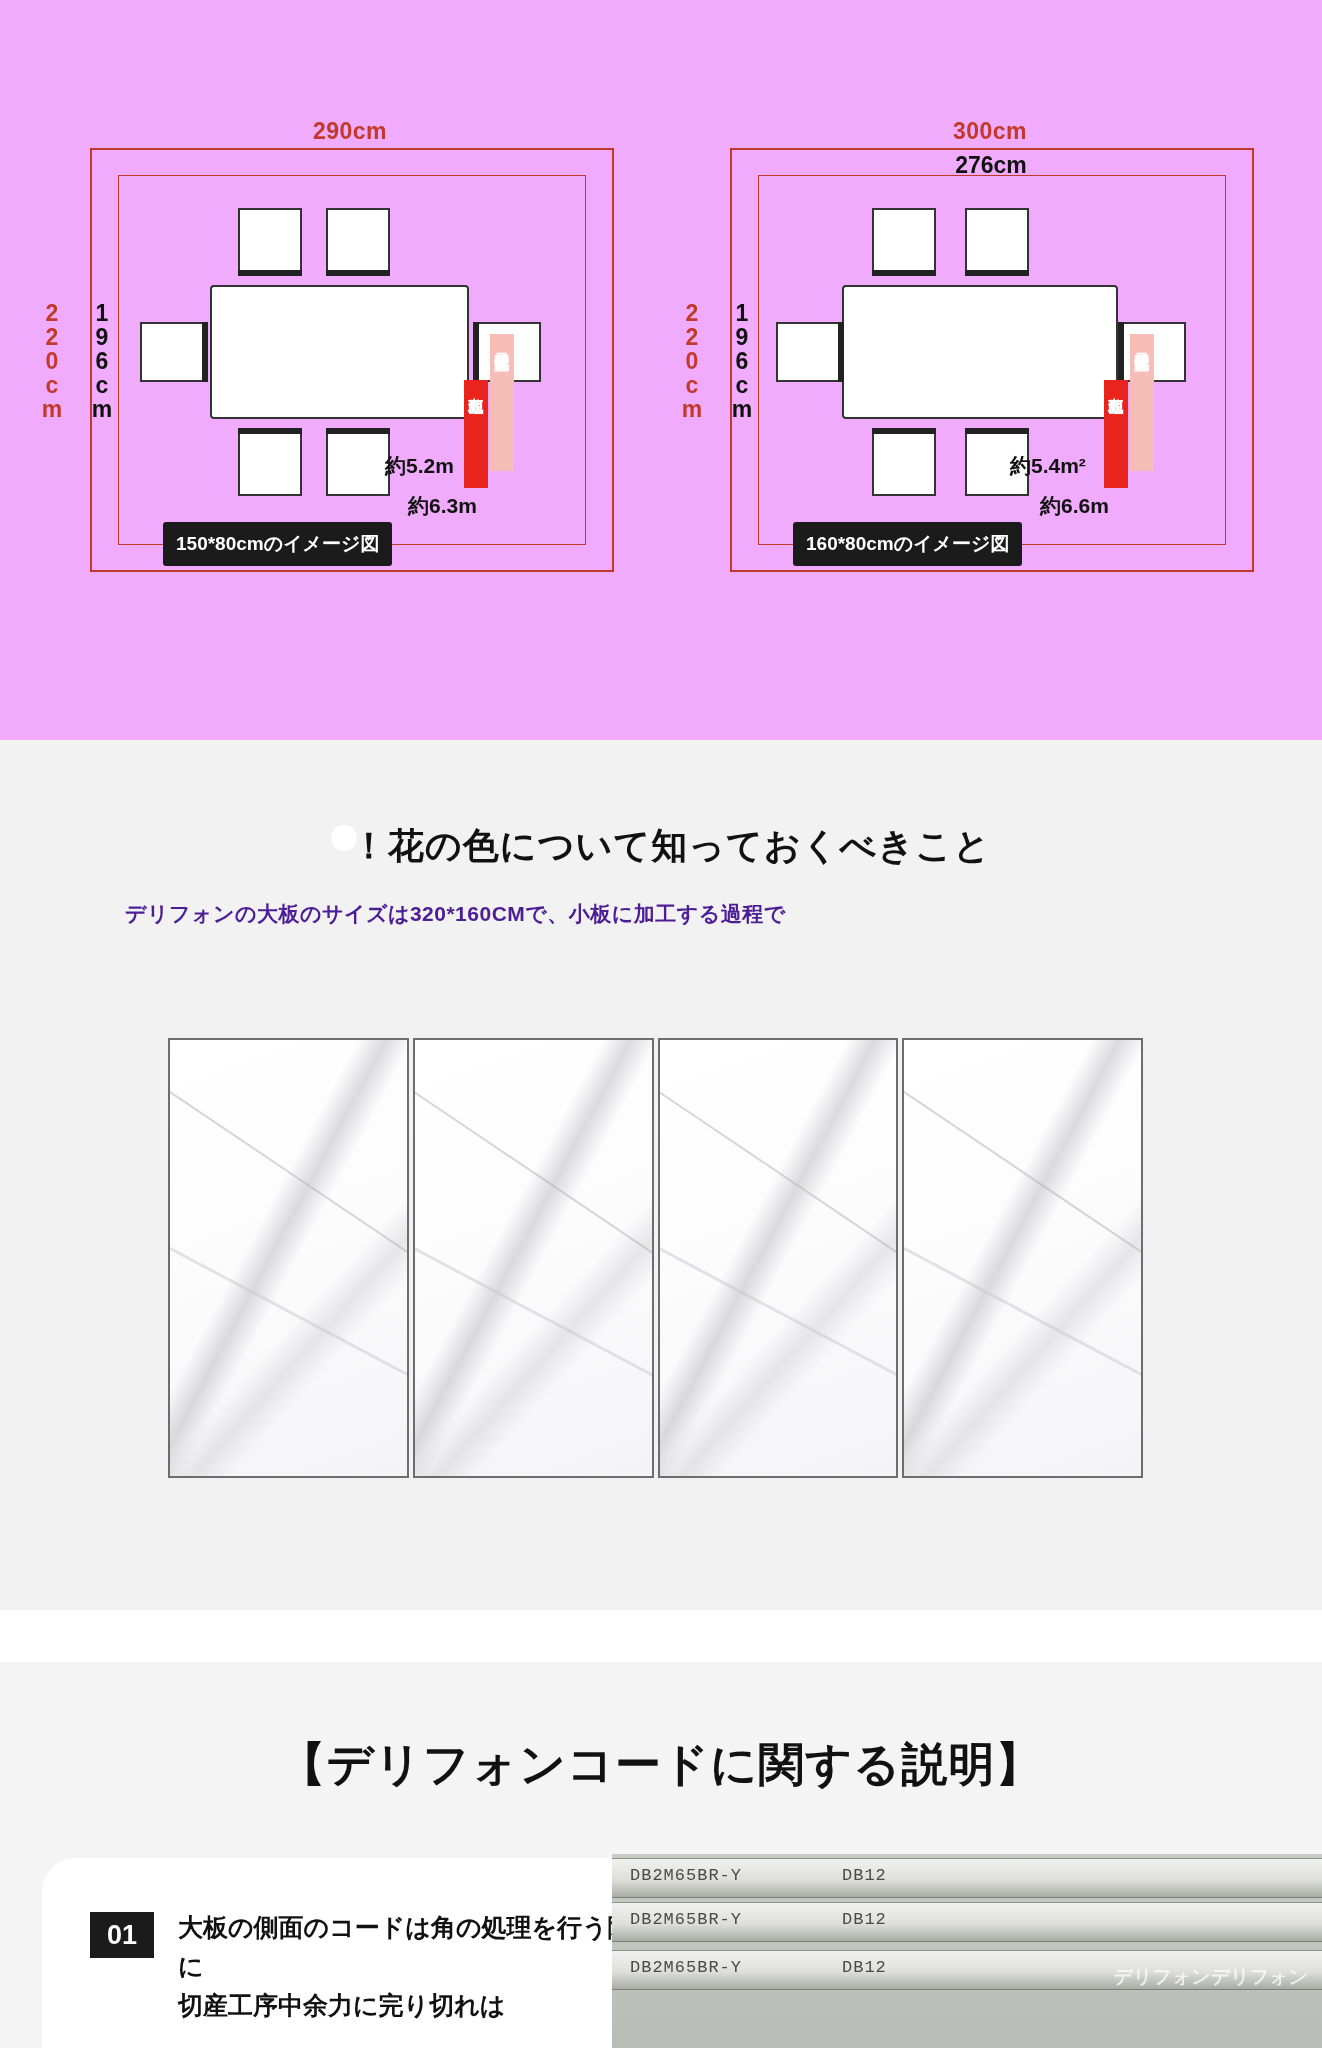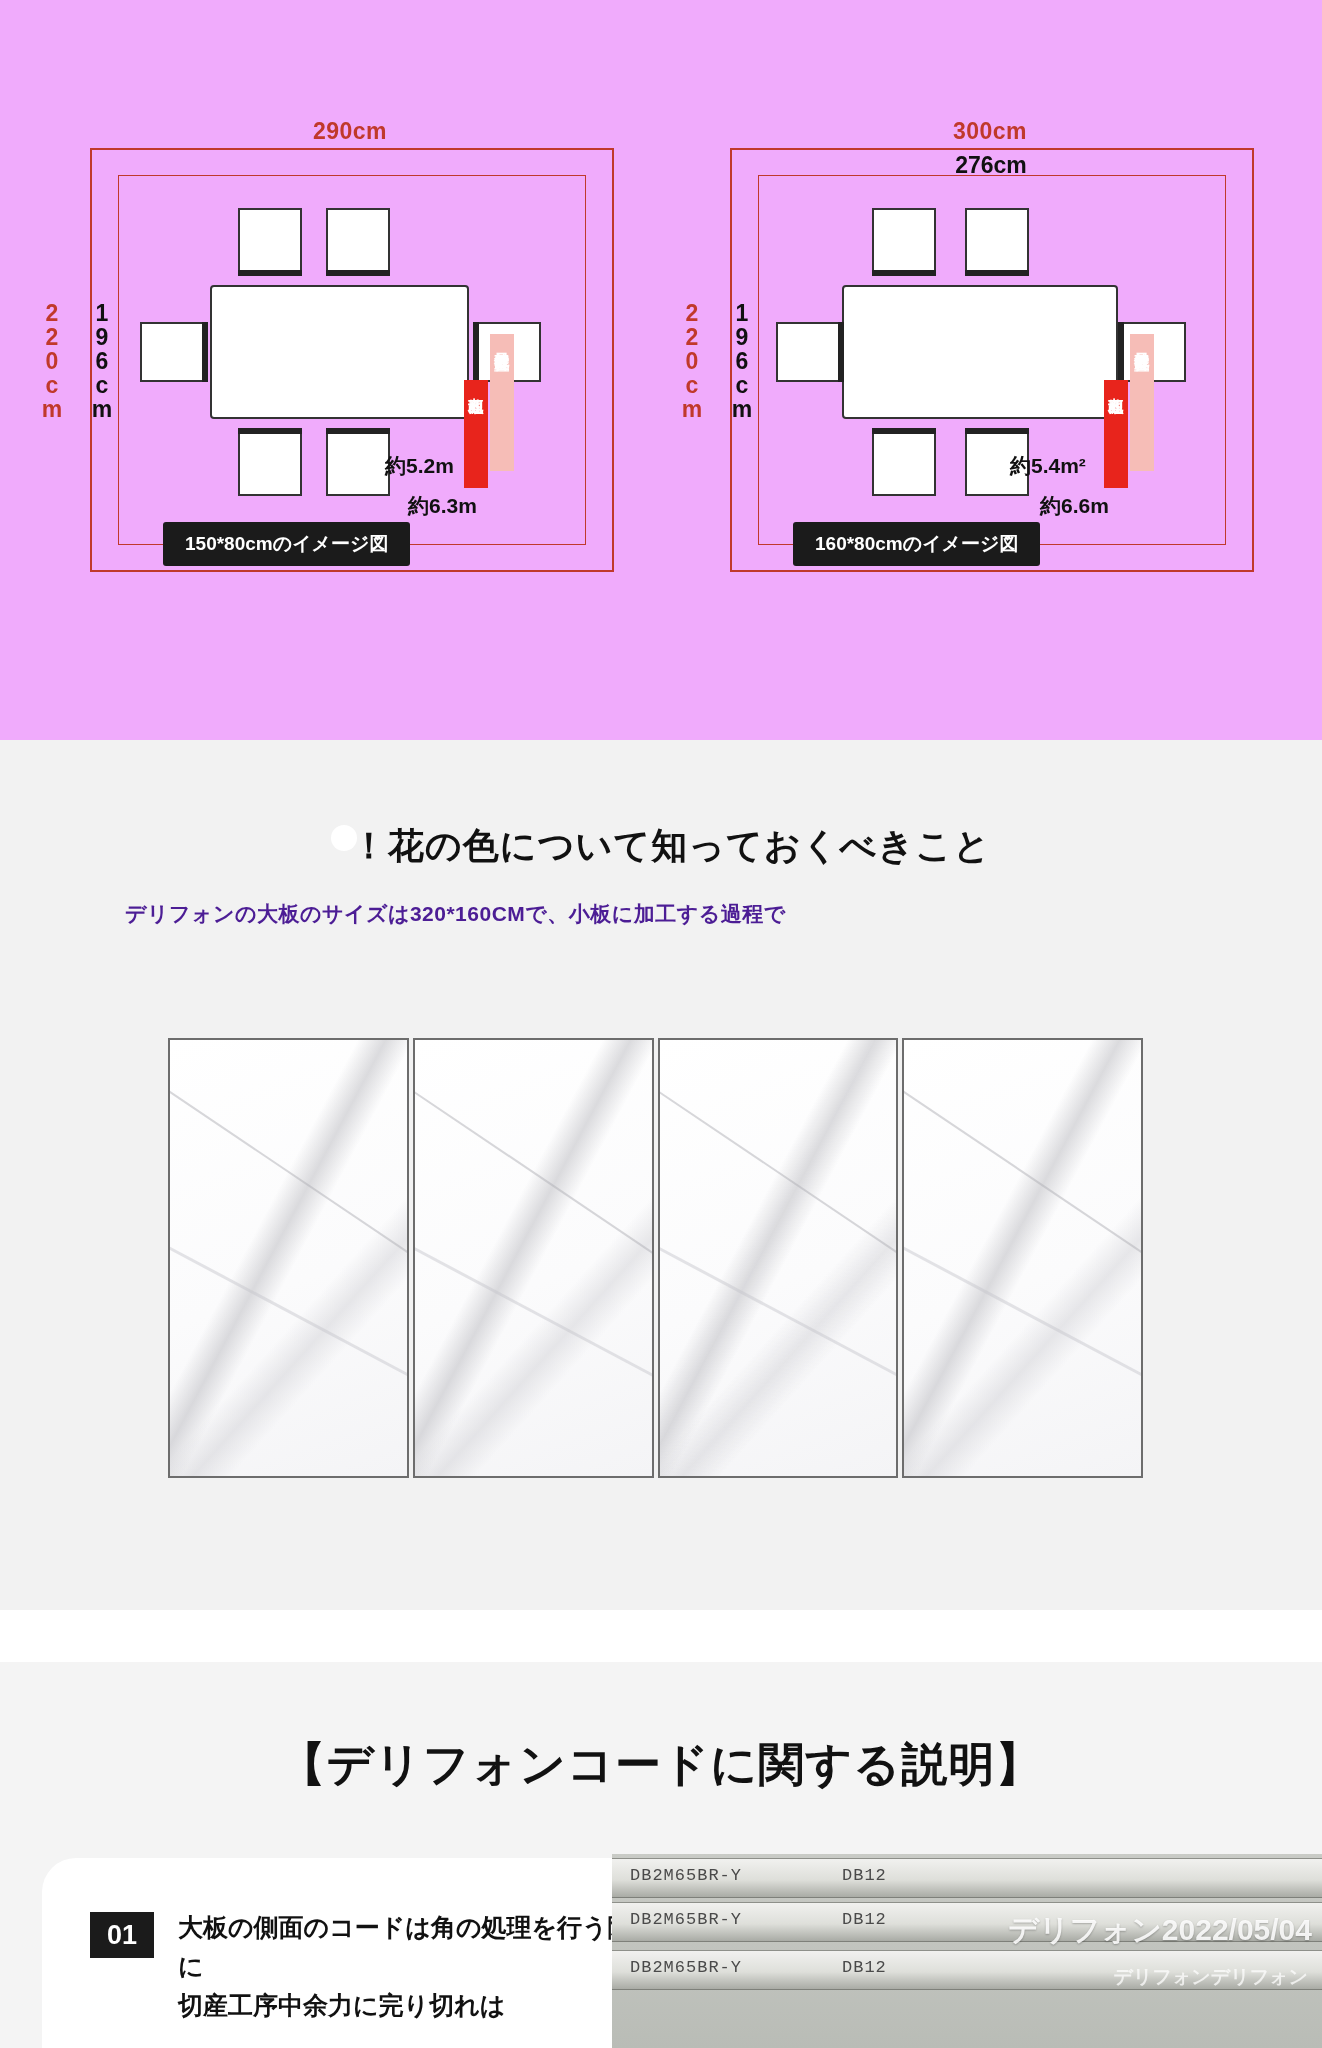--- a/index.html
+++ b/index.html
@@ -134,21 +134,21 @@
     background: #f6bdb7;
     color: #ffffff;
   }
 
   .caption-chip {
     position: absolute;
     background: #1b1b1b;
     color: #ffffff;
     font-size: 19px;
     font-weight: 700;
-    padding: 9px 22px;
+    padding: 9px 13px;
     border-radius: 3px;
     white-space: nowrap;
   }
 
   
   .note-section {
     position: relative;
     width: 1322px;
     height: 870px;
     background: #f2f2f2;
@@ -462,18 +462,17 @@
         <span class="code-b">DB12</span>
       </div>
       <div class="slab-edge" style="top:48px;">
         <span class="code-a">DB2M65BR-Y</span>
         <span class="code-b">DB12</span>
       </div>
       <div class="slab-edge" style="top:96px;">
         <span class="code-a">DB2M65BR-Y</span>
         <span class="code-b">DB12</span>
       </div>
-      <div class="watermark">デリフォン2022/05/04</div>
       <div class="watermark2">デリフォンデリフォン</div>
     </div>
   </div>
 
 </div>
 
 </body></html>

